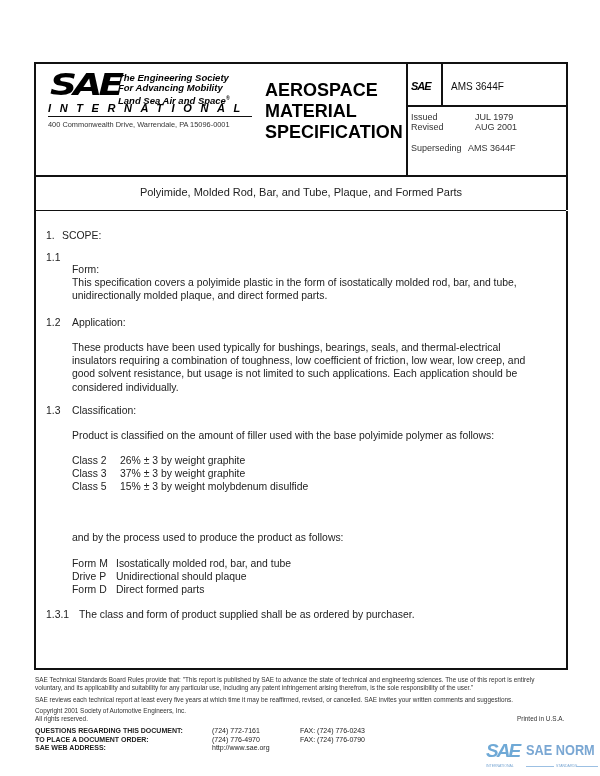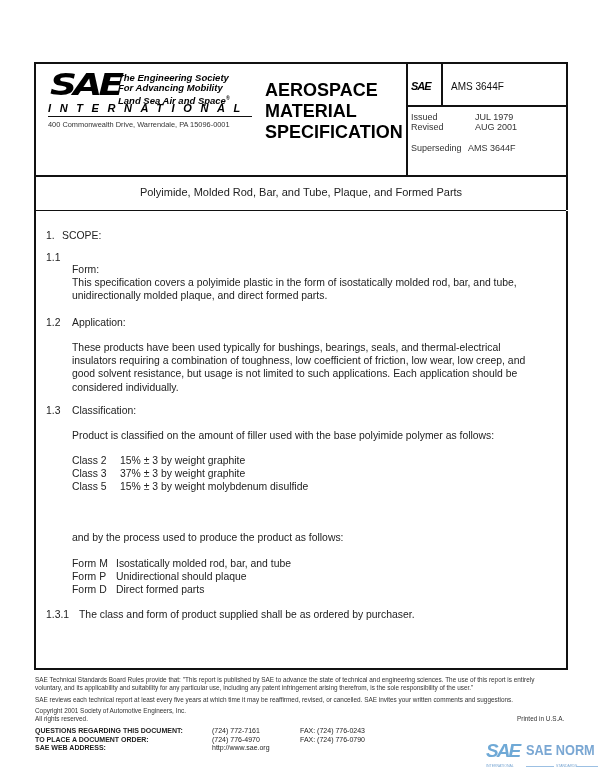--- a/index.html
+++ b/index.html
@@ -106,30 +106,30 @@
 
 <div class="abs t" style="left:46px; top:316px;">1.2</div>
 <div class="abs t" style="left:72px; top:316px;">Application:</div>
 <div class="abs para" style="left:72px; top:341px; width:462px;">These products have been used typically for bushings, bearings, seals, and thermal-electrical insulators requiring a combination of toughness, low coefficient of friction, low wear, low creep, and good solvent resistance, but usage is not limited to such applications.  Each application should be considered individually.</div>
 
 <div class="abs t" style="left:46px; top:404px;">1.3</div>
 <div class="abs t" style="left:72px; top:404px;">Classification:</div>
 <div class="abs t" style="left:72px; top:429px;">Product is classified on the amount of filler used with the base polyimide polymer as follows:</div>
 
 <div class="abs" style="left:72px; top:454px;">
-  <div class="t"><span style="display:inline-block;width:48px">Class 2</span><span>15% ± 3 by weight graphite</span></div>
+  <div class="t"><span style="display:inline-block;width:48px">Class 2</span><span>26% ± 3 by weight graphite</span></div>
   <div class="t"><span style="display:inline-block;width:48px">Class 3</span><span>37% ± 3 by weight graphite</span></div>
   <div class="t"><span style="display:inline-block;width:48px">Class 5</span><span>15% ± 3 by weight molybdenum disulfide</span></div>
 </div>
 
 <div class="abs t" style="left:72px; top:531px;">and by the process used to produce the product as follows:</div>
 
 <div class="abs" style="left:72px; top:557px;">
   <div class="t"><span style="display:inline-block;width:44px">Form M</span><span>Isostatically molded rod, bar, and tube</span></div>
-  <div class="t"><span style="display:inline-block;width:44px">Form P</span><span>Unidirectional should plaque</span></div>
+  <div class="t"><span style="display:inline-block;width:44px">Drive P</span><span>Unidirectional should plaque</span></div>
   <div class="t"><span style="display:inline-block;width:44px">Form D</span><span>Direct formed parts</span></div>
 </div>
 
 <div class="abs t" style="left:46px; top:608px;">1.3.1</div>
 <div class="abs t" style="left:79px; top:608px;">The class and form of product supplied shall be as ordered by purchaser.</div>
 
 <div class="abs foot" style="left:35px; top:676px;">SAE Technical Standards Board Rules provide that: "This report is published by SAE to advance the state of technical and engineering sciences. The use of this report is entirely</div>
 <div class="abs foot" style="left:35px; top:684px;">voluntary, and its applicability and suitability for any particular use, including any patent infringement arising therefrom, is the sole responsibility of the user."</div>
 <div class="abs foot" style="left:35px; top:696px;">SAE reviews each technical report at least every five years at which time it may be reaffirmed, revised, or cancelled. SAE invites your written comments and suggestions.</div>
 <div class="abs foot" style="left:35px; top:707px;">Copyright 2001 Society of Automotive Engineers, Inc.</div>

